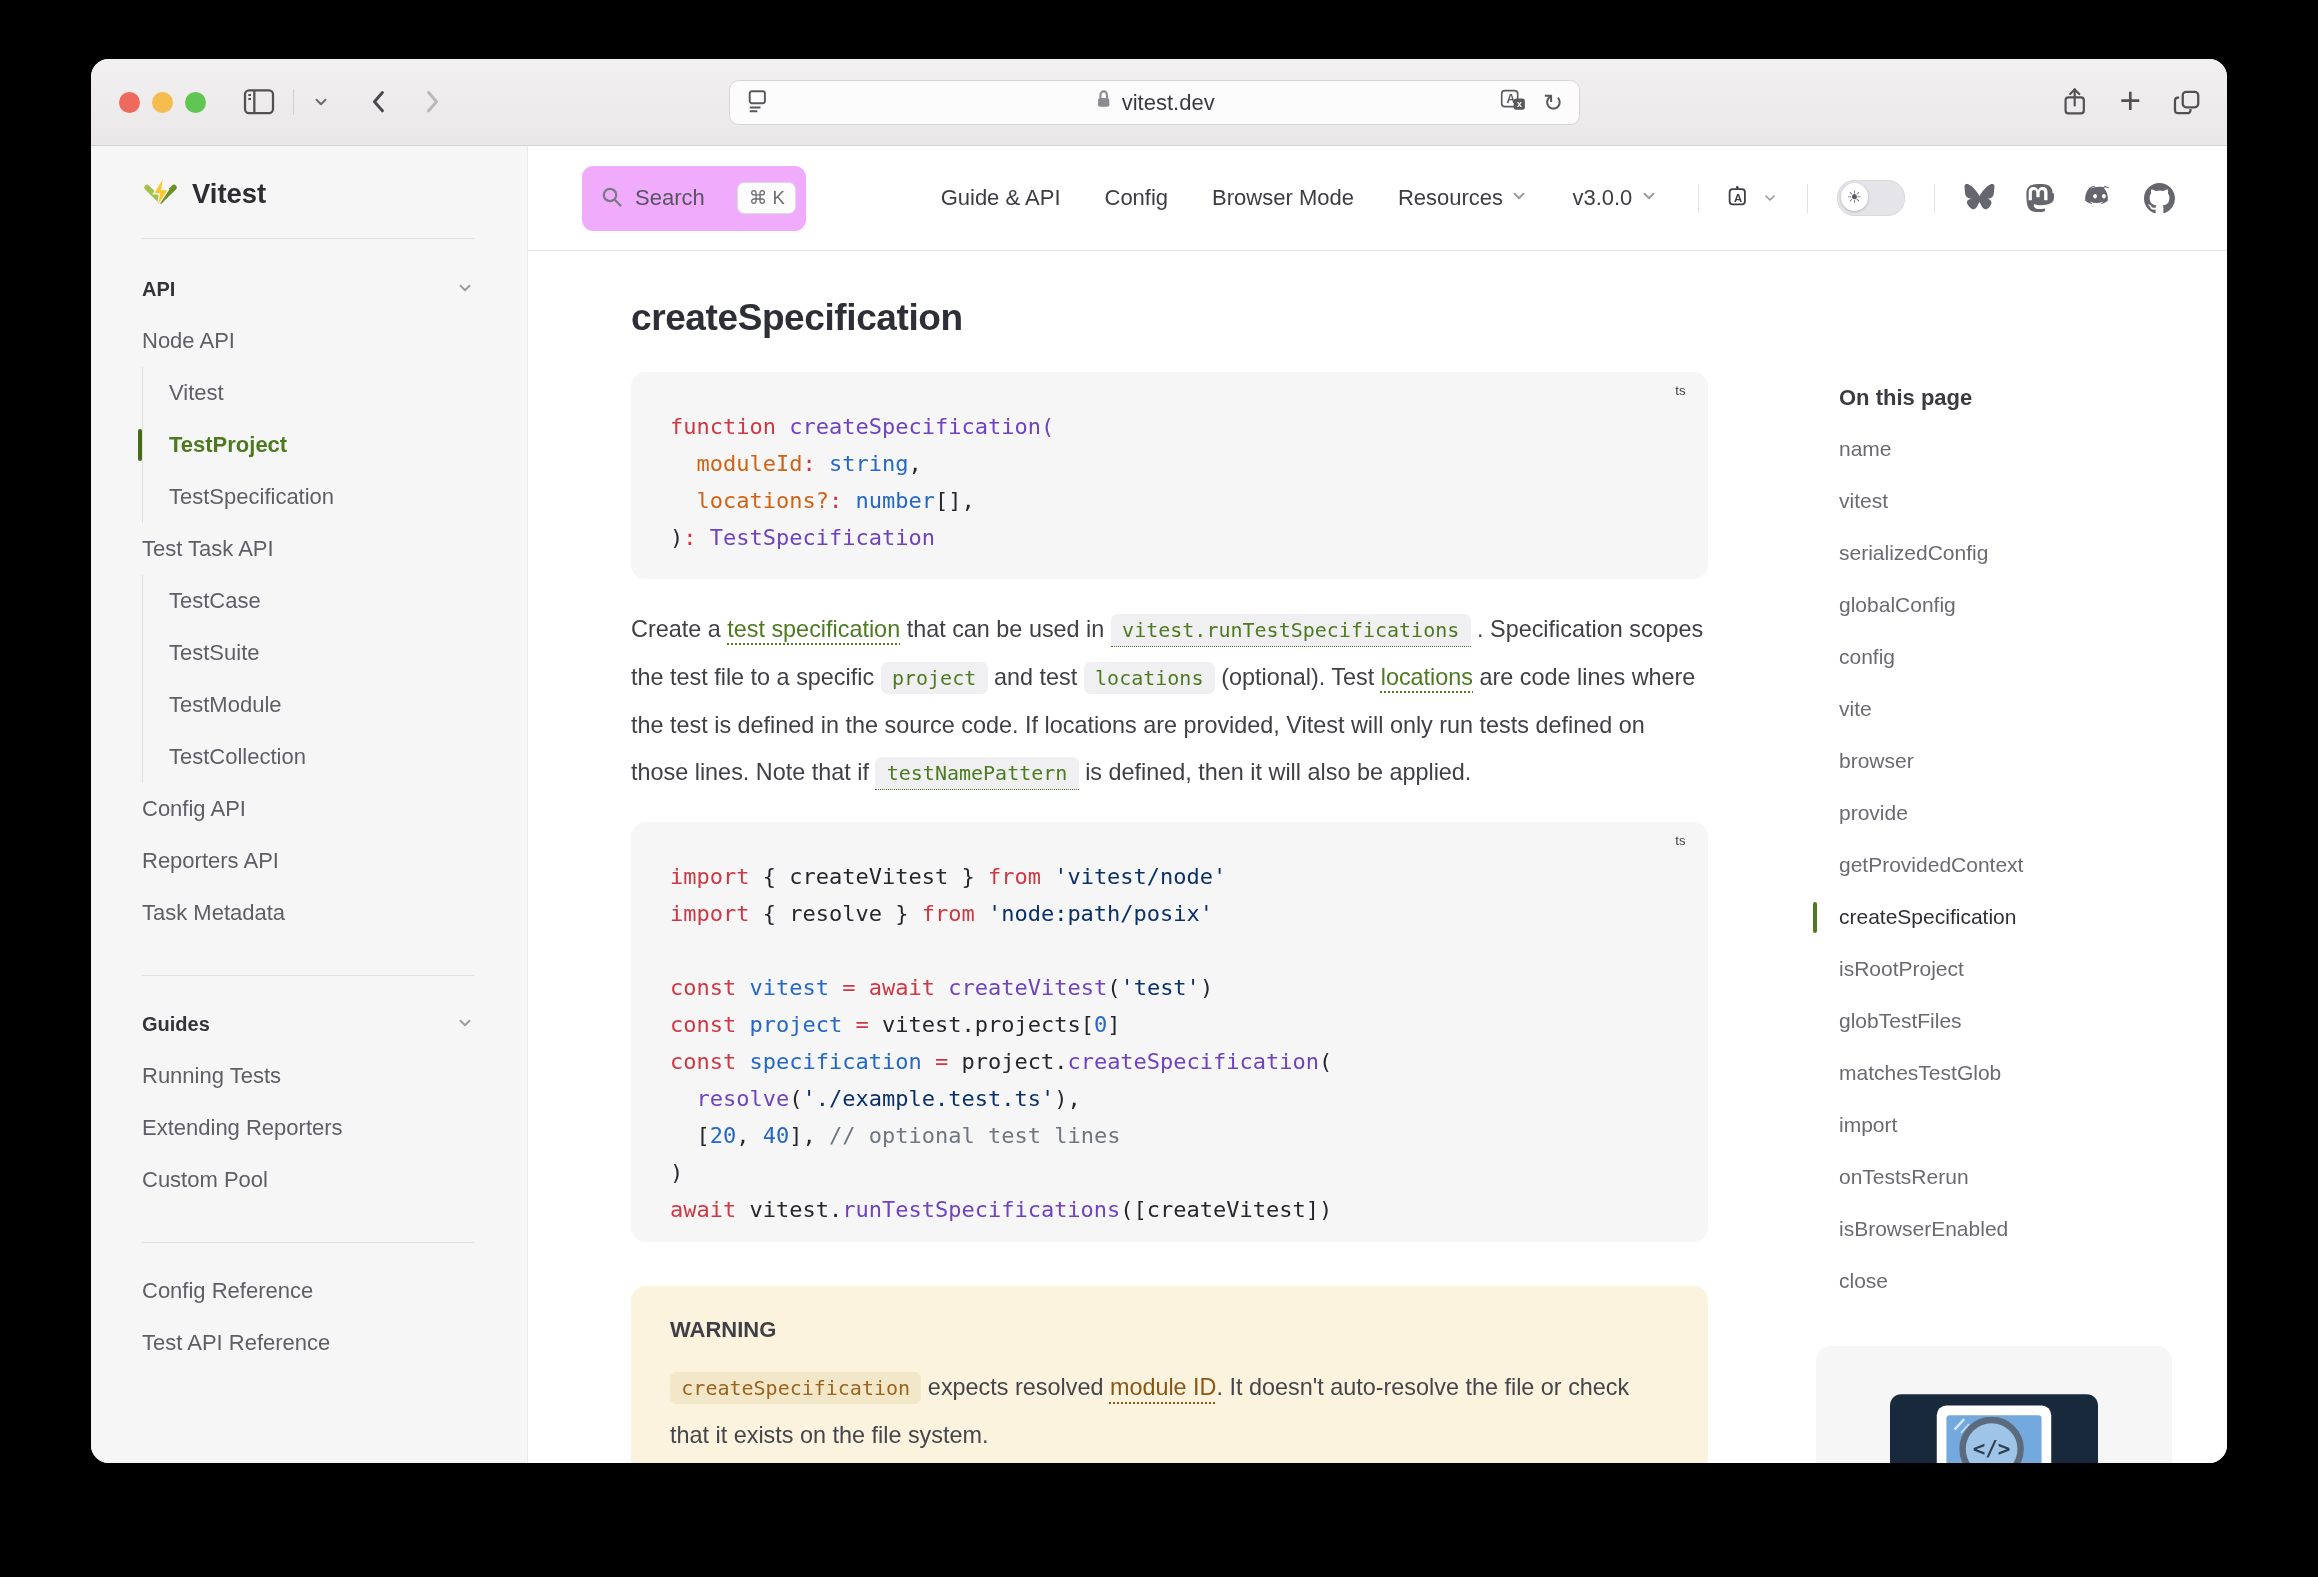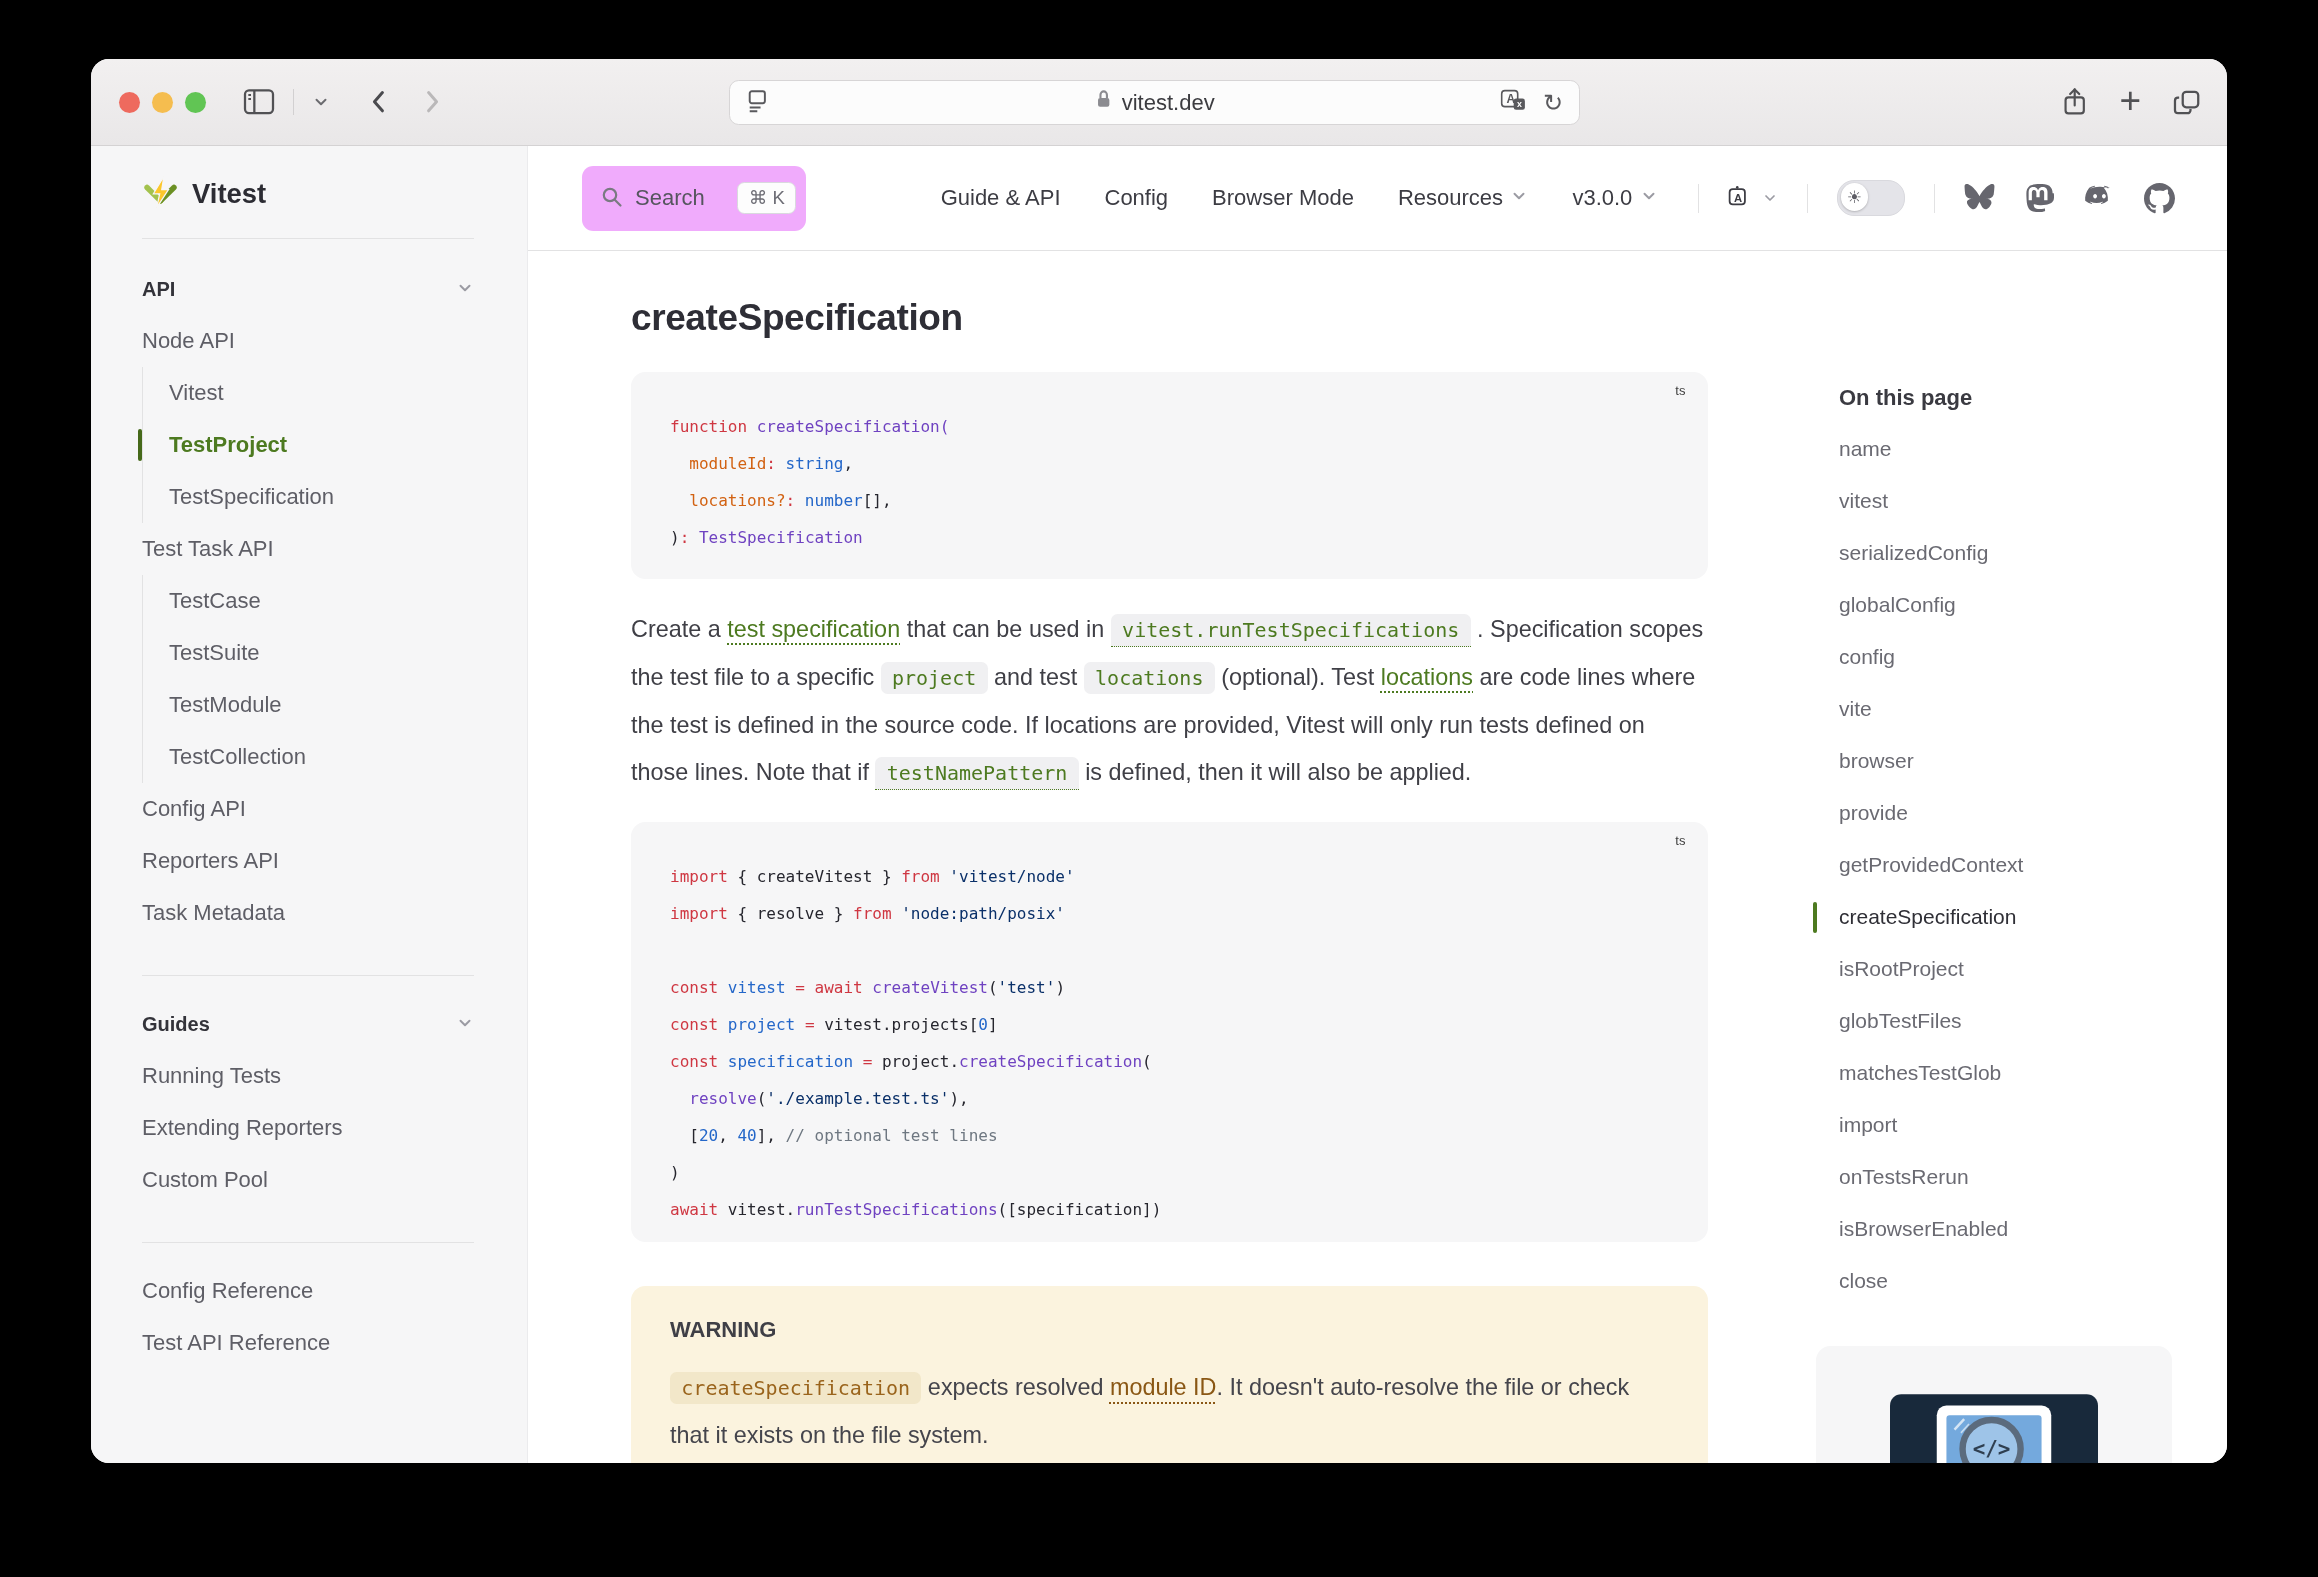--- a/index.html
+++ b/index.html
@@ -62,21 +62,21 @@
         font-size:17px;color:#5c5c64;}
   .social{width:31px;height:31px;color:#66666e;cursor:pointer;display:flex;align-items:center;justify-content:center;}
 
   
   .content{position:relative;padding-left:103px;}
   .page-title{margin:45px 0 0;font-size:37px;line-height:44px;font-weight:700;color:#2e2e36;letter-spacing:-0.4px;}
   .code-block{position:relative;width:1077px;box-sizing:border-box;margin-top:32px;background:#f6f6f7;
               border-radius:14.5px;padding:36px 0 22.6px 39px;}
   .code-block.second{margin-top:25px;padding-bottom:14.5px;}
   .lang{position:absolute;top:11.3px;right:22.6px;font-size:13px;color:#404040;}
-  .cl{font-family:"DejaVu Sans Mono",monospace;font-size:16px;line-height:37px;white-space:pre;}
+  .cl{font-family:"DejaVu Sans Mono",monospace;font-size:22px;line-height:37px;white-space:pre;}
   .tok-k{color:#cf3742}.tok-f{color:#6f42c1}.tok-p{color:#d26212}.tok-t{color:#2467c9}
   .tok-s{color:#0a3069}.tok-n{color:#2467c9}.tok-c{color:#6e7781}.tok-d{color:#26262e}
   .body-paragraph{width:1077px;margin-top:27.4px;font-size:23.4px;line-height:47px;color:#3f3f46;}
   .p-link{color:#4d7a20;text-decoration:underline;text-decoration-style:dotted;text-decoration-thickness:1.6px;
           text-underline-offset:7.3px;cursor:pointer;}
   .p-code{font-family:"DejaVu Sans Mono",monospace;font-size:20px;background:#f0f0f2;border-radius:6.5px;
           padding:4px 11.3px;color:#4d7a20;white-space:nowrap;}
   .p-codelink{border-bottom:1.6px dotted #4d7a20;border-radius:6.5px 6.5px 0 0;cursor:pointer;}
   .warning{width:1077px;box-sizing:border-box;margin-top:44px;background:#fbf3de;border-radius:14.5px;
            padding:31px 39px 48px;}
@@ -335,21 +335,21 @@
             <div>
                 <div class="cl"><span class="tok-k">import</span><span class="tok-d"> { createVitest } </span><span class="tok-k">from</span><span class="tok-d"> </span><span class="tok-s">'vitest/node'</span></div>
                 <div class="cl"><span class="tok-k">import</span><span class="tok-d"> { resolve } </span><span class="tok-k">from</span><span class="tok-d"> </span><span class="tok-s">'node:path/posix'</span></div>
                 <div class="cl">&nbsp;</div>
                 <div class="cl"><span class="tok-k">const</span><span class="tok-t"> vitest</span><span class="tok-d"> </span><span class="tok-k">=</span><span class="tok-d"> </span><span class="tok-k">await</span><span class="tok-d"> </span><span class="tok-f">createVitest</span><span class="tok-d">(</span><span class="tok-s">'test'</span><span class="tok-d">)</span></div>
                 <div class="cl"><span class="tok-k">const</span><span class="tok-t"> project</span><span class="tok-d"> </span><span class="tok-k">=</span><span class="tok-d"> vitest.projects[</span><span class="tok-n">0</span><span class="tok-d">]</span></div>
                 <div class="cl"><span class="tok-k">const</span><span class="tok-t"> specification</span><span class="tok-d"> </span><span class="tok-k">=</span><span class="tok-d"> project.</span><span class="tok-f">createSpecification</span><span class="tok-d">(</span></div>
                 <div class="cl"><span class="tok-d">  </span><span class="tok-f">resolve</span><span class="tok-d">(</span><span class="tok-s">'./example.test.ts'</span><span class="tok-d">),</span></div>
                 <div class="cl"><span class="tok-d">  [</span><span class="tok-n">20</span><span class="tok-d">, </span><span class="tok-n">40</span><span class="tok-d">], </span><span class="tok-c">// optional test lines</span></div>
                 <div class="cl"><span class="tok-d">)</span></div>
-                <div class="cl"><span class="tok-k">await</span><span class="tok-d"> vitest.</span><span class="tok-f">runTestSpecifications</span><span class="tok-d">([specification])</span></div>
+                <div class="cl"><span class="tok-k">await</span><span class="tok-d"> vitest.</span><span class="tok-f">runTestSpecifications</span><span class="tok-d">([createVitest])</span></div>
               </div>
           </div>
 
           <div class="warning">
             <div class="warning-title">WARNING</div>
             <div class="warning-text"><code class="w-code">createSpecification</code><span class="run"> expects resolved </span><a class="w-link">module ID</a><span class="run">. It doesn't auto-resolve the file or check that it exists on the file system.</span></div>
           </div>
 
           <div class="outline">
             <div class="outline-title">On this page</div>

